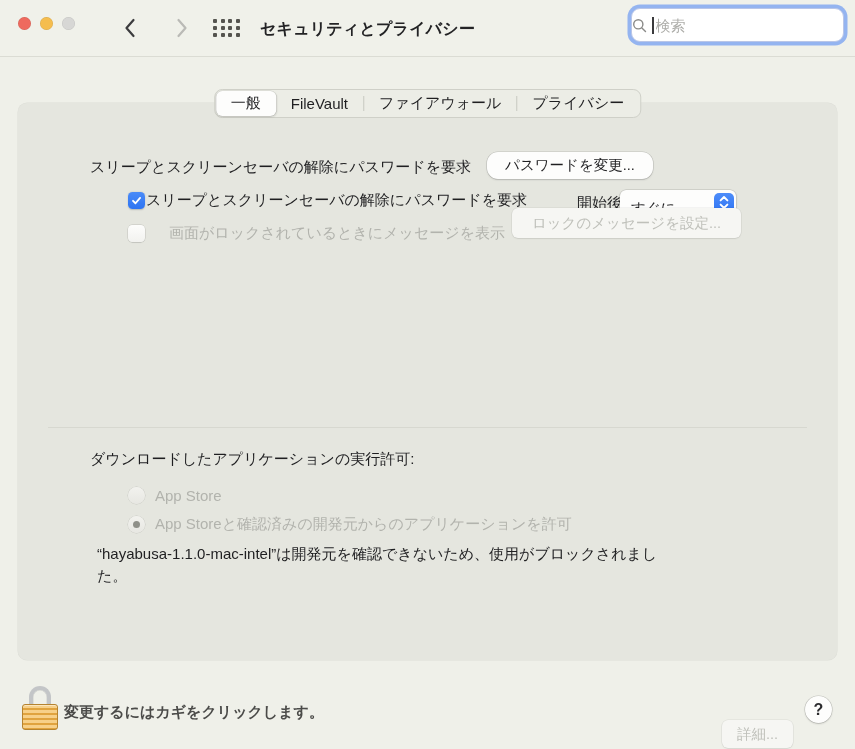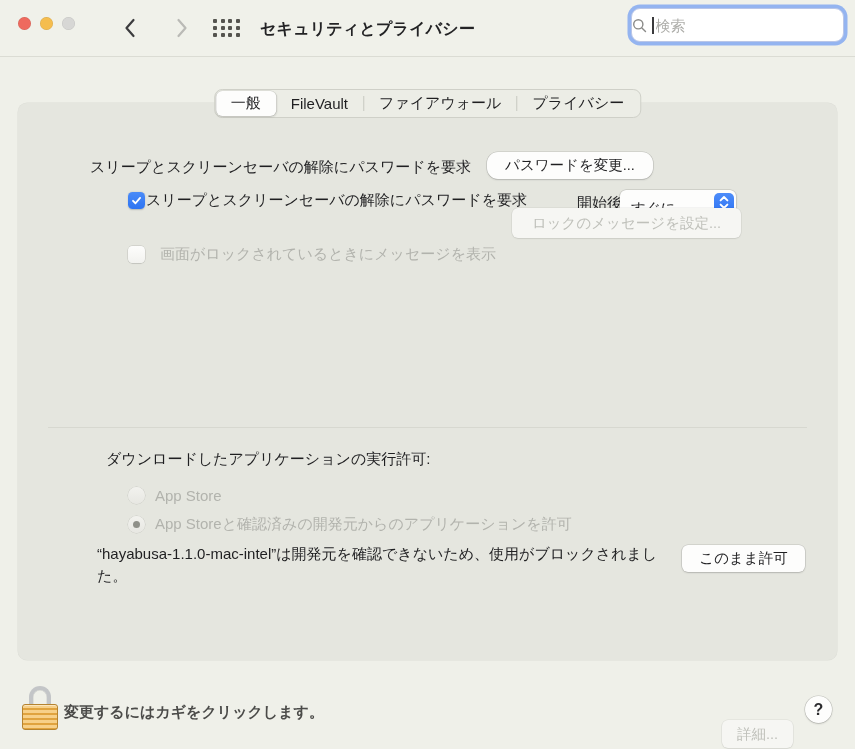--- a/index.html
+++ b/index.html
@@ -166,41 +166,40 @@
   <div class="popup" style="left:602px; top:87px;">
     <span class="val">すぐに</span>
     <span class="stepper">
       <svg width="12" height="15" viewBox="0 0 12 15">
           <path d="M2.6 5.4 L6 2 L9.4 5.4" fill="none" stroke="#fff" stroke-width="1.9" stroke-linecap="round" stroke-linejoin="round"></path>
           <path d="M2.6 9.6 L6 13 L9.4 9.6" fill="none" stroke="#fff" stroke-width="1.9" stroke-linecap="round" stroke-linejoin="round"></path>
         </svg>
     </span>
   </div>
 
-  <div class="abs" style="left:110px; top:121px; display:flex; align-items:center; gap:15px;margin-top:21px;">
+  <div class="abs" style="left:110px; top:121px; display:flex; align-items:center; gap:24px;">
     <span class="cb un"></span>
     <span class="lbl dis">画面がロックされているときにメッセージを表示</span>
   </div>
   <button class="btn dis abs" style="left:494px; top:105px; width:229px; height:30px;">ロックのメッセージを設定...</button>
 
   <div class="divider" style="top:324px;"></div>
 
-  <div class="abs lbl" style="left:72px; top:347px;margin-left:16px;">ダウンロードしたアプリケーションの実行許可:</div>
+  <div class="abs lbl" style="left:72px; top:347px;">ダウンロードしたアプリケーションの実行許可:</div>
 
   <div class="abs" style="left:110px; top:384px; display:flex; align-items:center; gap:10px;">
     <span class="radio"></span>
     <span class="lbl dis">App Store</span>
   </div>
   <div class="abs" style="left:110px; top:412px; display:flex; align-items:center; gap:10px;">
     <span class="radio sel"></span>
     <span class="lbl dis">App Storeと確認済みの開発元からのアプリケーションを許可</span>
   </div>
 
   <div class="abs msg" style="left:79px; top:440px;">“hayabusa-1.1.0-mac-intel”は開発元を確認できないため、使用がブロックされました。</div>
-  <button class="btn abs" style="left:664px; top:442px; width:123px; height:27px;">このまま許可</button>
 </div>
 
 <div class="lock">
   <div class="shackle"></div>
   <div class="lockbody"></div>
 </div>
 <div class="hint">変更するにはカギをクリックします。</div>
 <button class="btn dis adv">詳細...</button>
 <div class="help">?</div>
 

